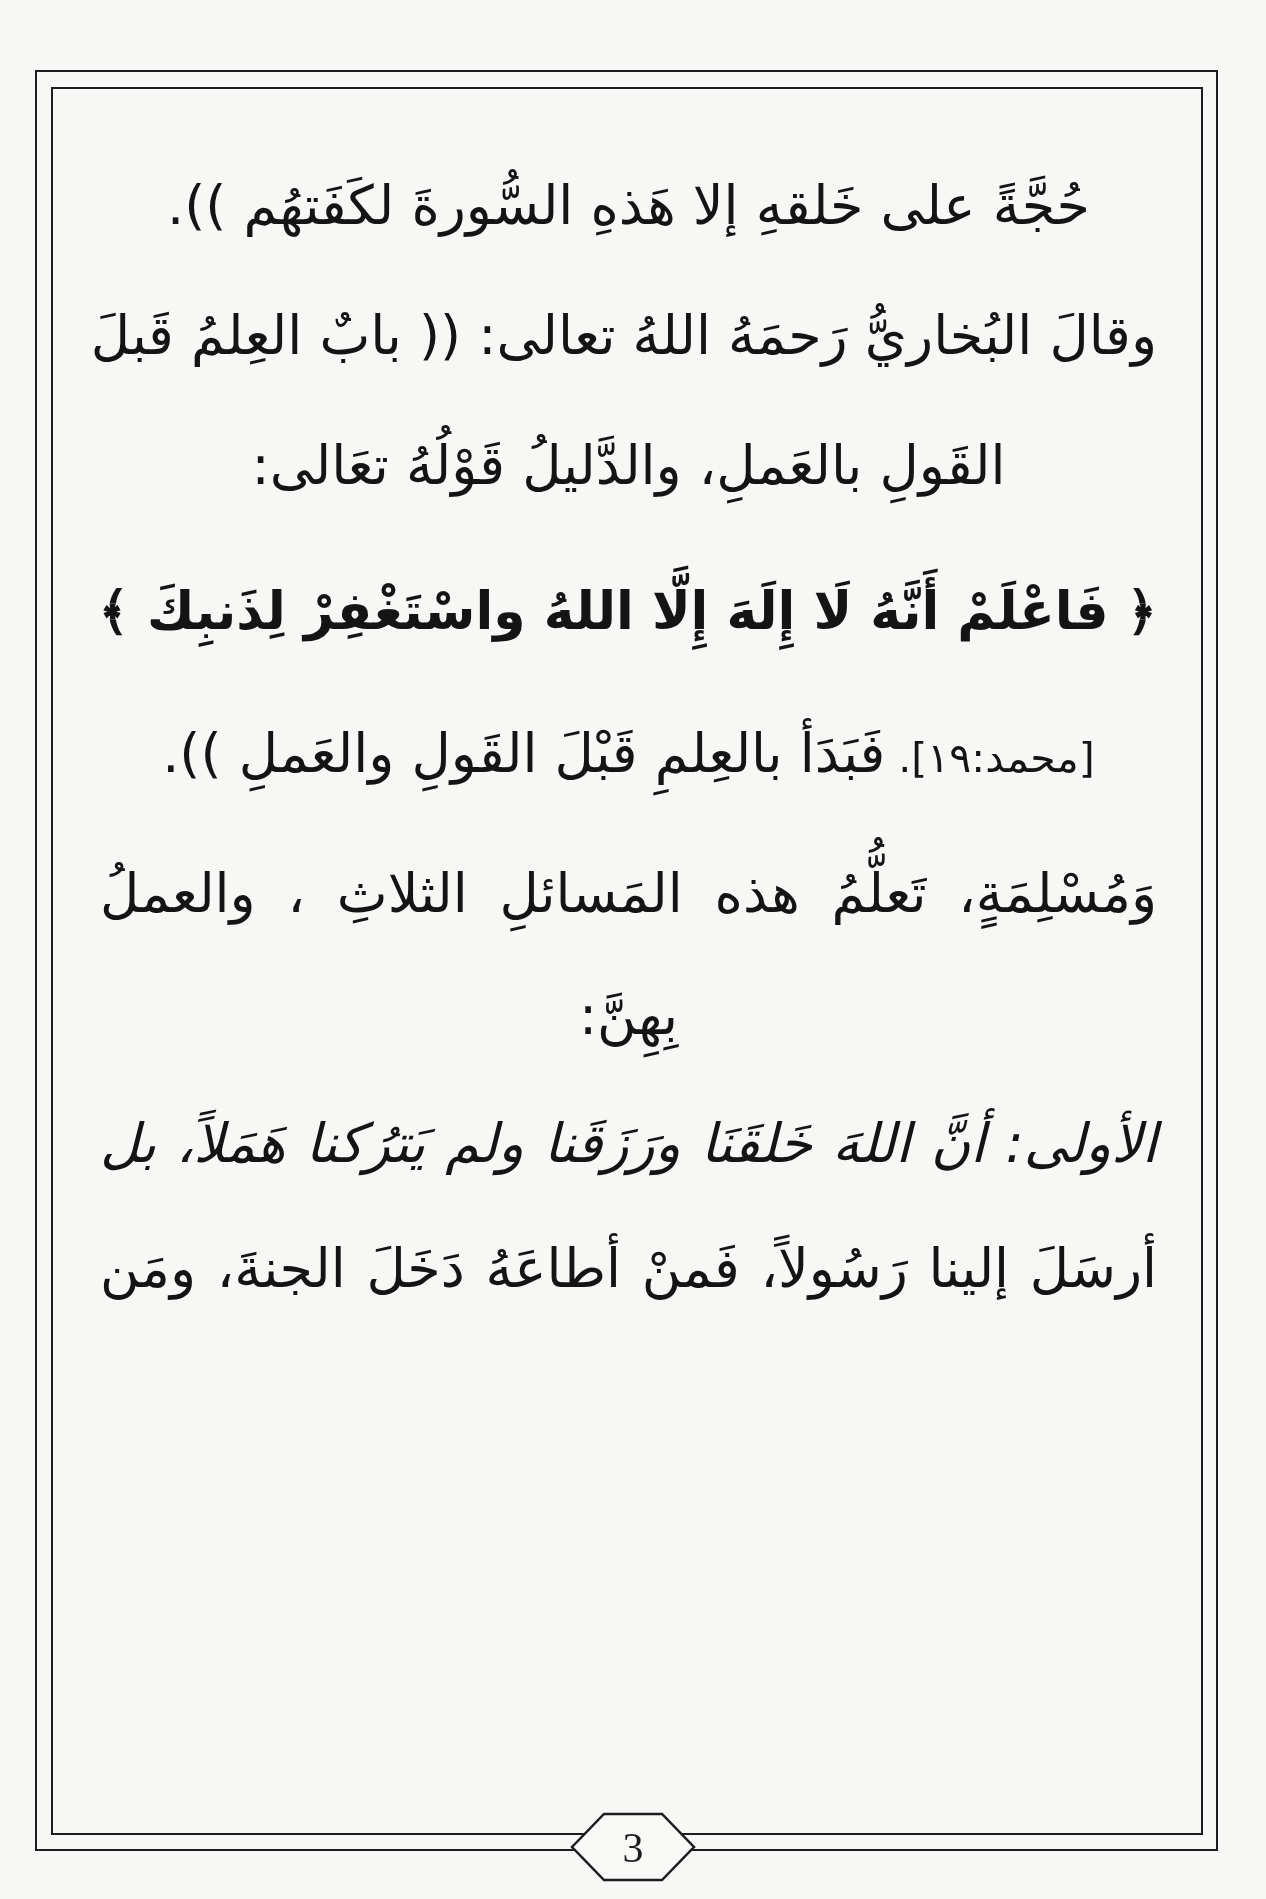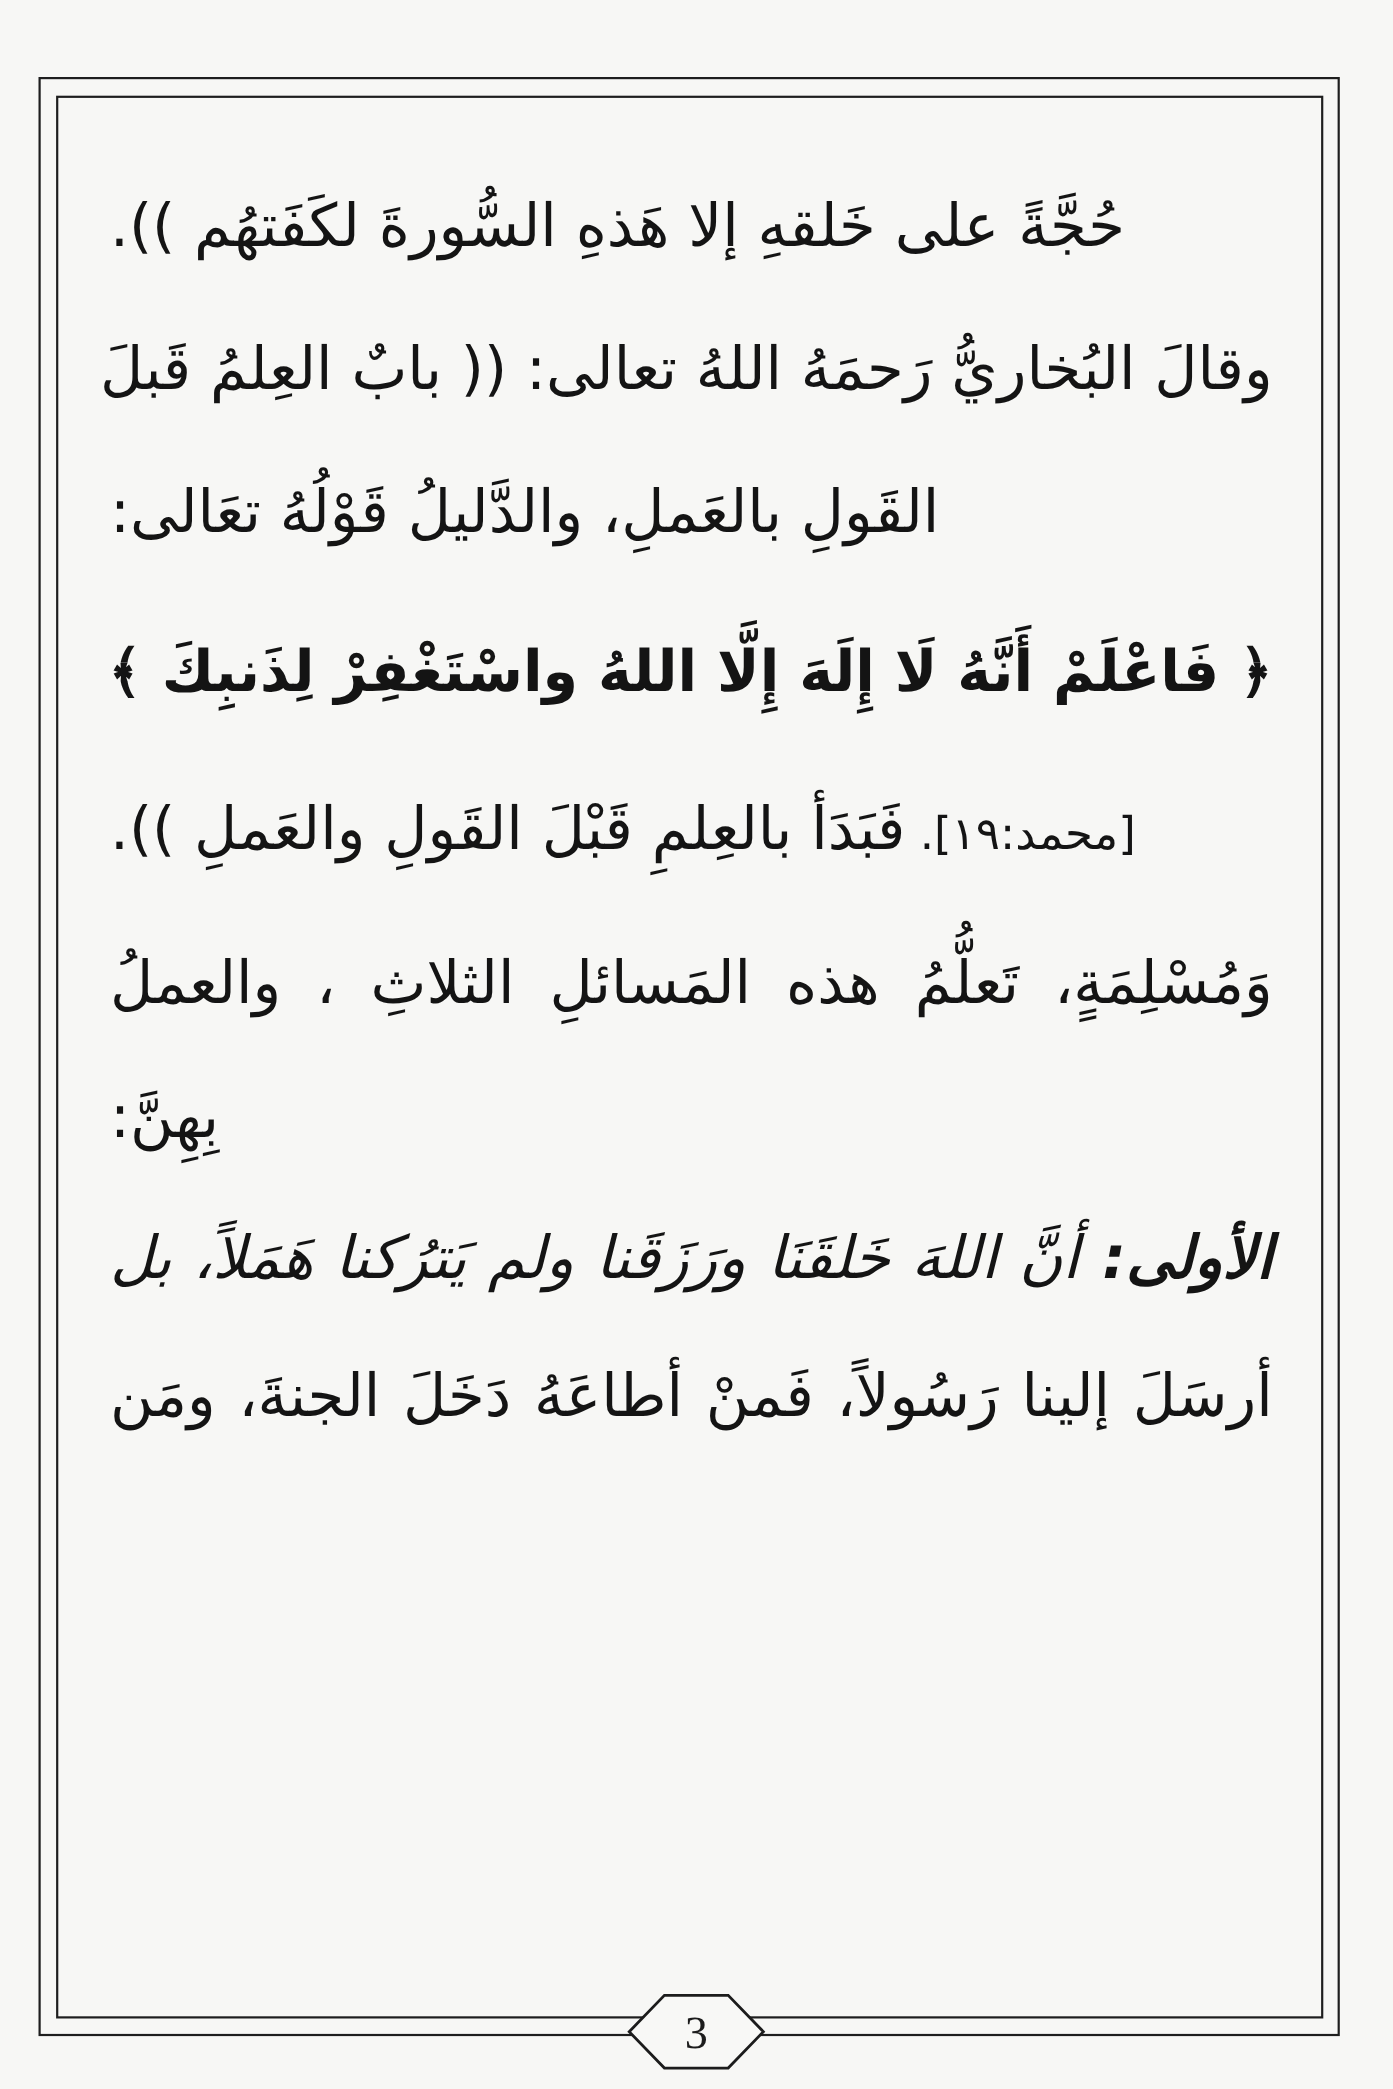--- a/index.html
+++ b/index.html
@@ -39,37 +39,37 @@
     height: 1800px;
     direction: rtl;
   }
   .text-line {
     position: absolute;
     right: 0;
     width: 100%;
     height: 132px;
     line-height: 132px;
     font-size: 54px;
-    text-align: left;
+    text-align: center;
     white-space: nowrap;
     color: #141414;
   }
   .text-line.justify {
     text-align: justify;
     text-align-last: justify;
   }
   .text-line.verse {
     font-weight: bold;
     font-size: 52px;
   }
   .text-line span.small {
     font-size: 41px;
   }
   .text-line span.lead {
-    font-weight: bold;
+    font-weight: normal;
   }
   .text-line:nth-child(1)  { top: 140px; }
   .text-line:nth-child(2)  { top: 270px; }
   .text-line:nth-child(3)  { top: 400px; }
   .text-line:nth-child(4)  { top: 545px; }
   .text-line:nth-child(5)  { top: 688px; }
   .text-line:nth-child(6)  { top: 828px; }
   .text-line:nth-child(7)  { top: 950px; }
   .text-line:nth-child(8)  { top: 1078px; font-style: italic; }
   .text-line:nth-child(9)  { top: 1203px; }

